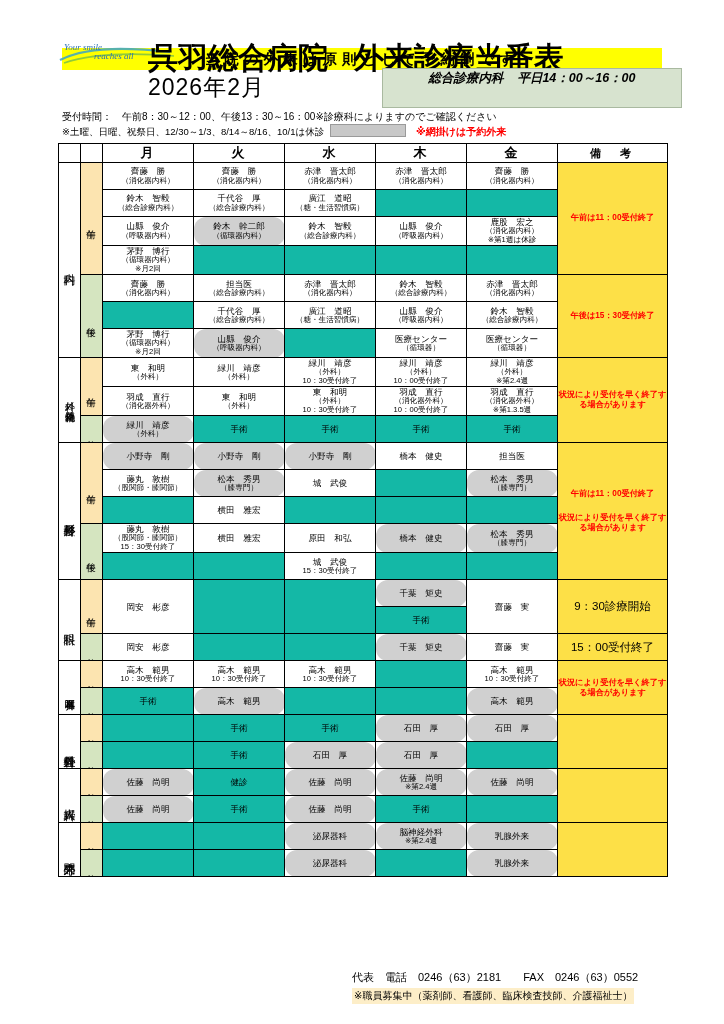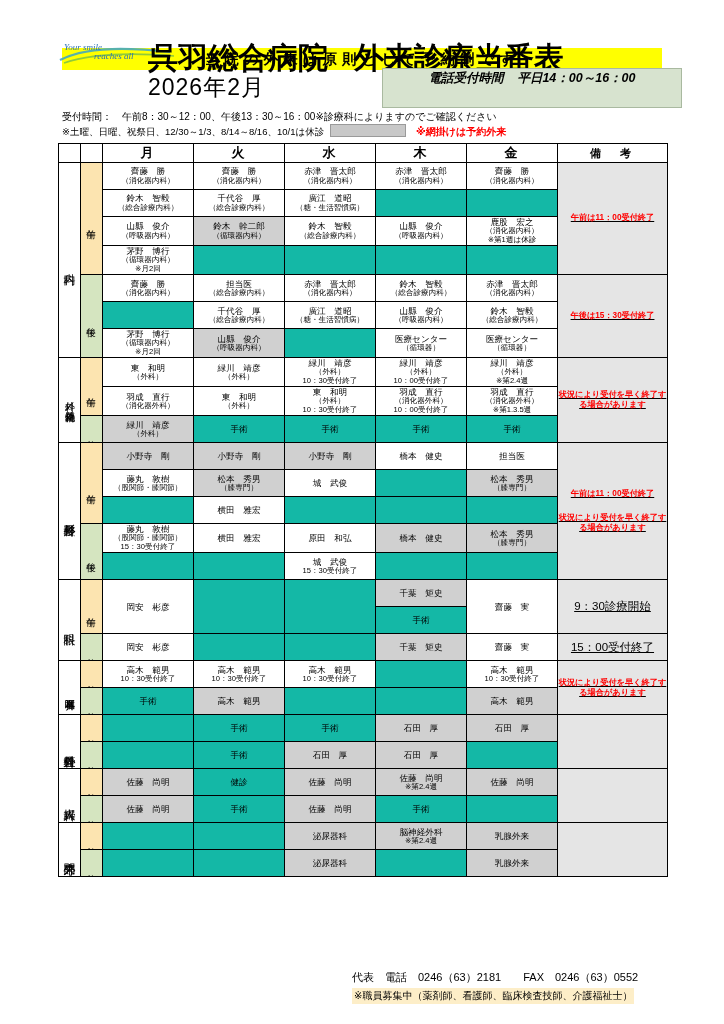--- a/index.html
+++ b/index.html
@@ -107,31 +107,30 @@
   }
   .ampm span{
     display:inline-block;writing-mode:vertical-rl;text-orientation:upright;
     white-space:nowrap;letter-spacing:0px;
   }
   .am{background:#fce4b0;}
   .pm{background:#d5e5c0;}
 
   td.cell{background:#ffffff;height:26px;}
   td.blue{background:#14b8a6;}
-  td.gray{background:#d0d0d0;}
+  td.gray{background:#d0d0d0;border-radius:12px;}
   td.white{background:#ffffff;}
 
   .nm{display:block;font-size:8.6px;white-space:nowrap;}
   .sub{display:block;font-size:7.6px;white-space:nowrap;}
   .sub2{display:block;font-size:7.6px;white-space:nowrap;}
 
   td.rem{
-    background:#e5e5e5;vertical-align:top;text-align:left;
+    background:#fde047;vertical-align:top;text-align:left;
     padding:2px 3px;
-    text-decoration:underline;
   }
   .remred{color:#ff0000;font-size:8.2px;font-weight:bold;display:block;line-height:1.25;white-space:nowrap;}
   .remred.wrap{white-space:normal;}
   .remblk{color:#000;font-size:11.5px;display:block;line-height:1.3;white-space:nowrap;}
   .remspace{display:block;height:14px;}
 
   
   .footer1{
     position:absolute;left:352px;top:970px;font-size:11px;white-space:nowrap;
   }
@@ -157,21 +156,21 @@
   </div>
 
   <div class="title">
     <span>呉羽総合病院</span><span class="gap"></span><span>外来診療当番表</span>
   </div>
 
   <div class="subtitle">2026年2月</div>
 
   <div class="telbox">
     <div class="line l2">
-      <span>電話受付時間</span>
+      <span>総合診療内科</span>
       &nbsp;&nbsp;
       <span>平日14：00～16：00</span>
     </div>
   </div>
 
   <div class="info1">受付時間：　午前8：30～12：00、午後13：30～16：00※診療科によりますのでご確認ください</div>
   <div class="info2">※土曜、日曜、祝祭日、12/30～1/3、8/14～8/16、10/1は休診</div>
   <div class="swatch"></div>
   <div class="netnote">※網掛けは予約外来</div>
 

